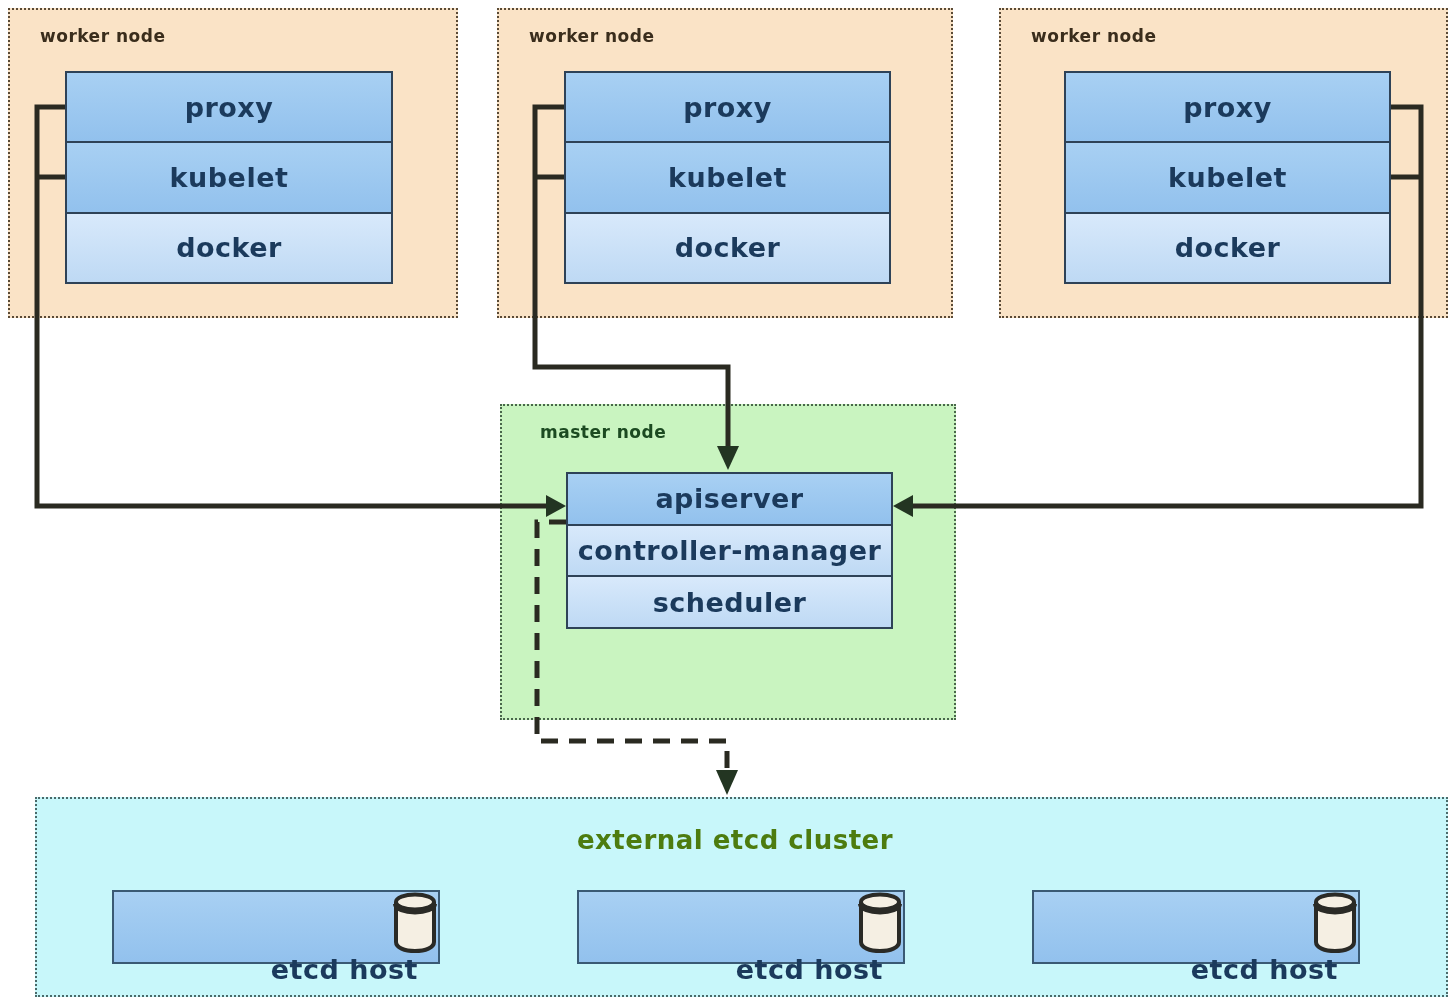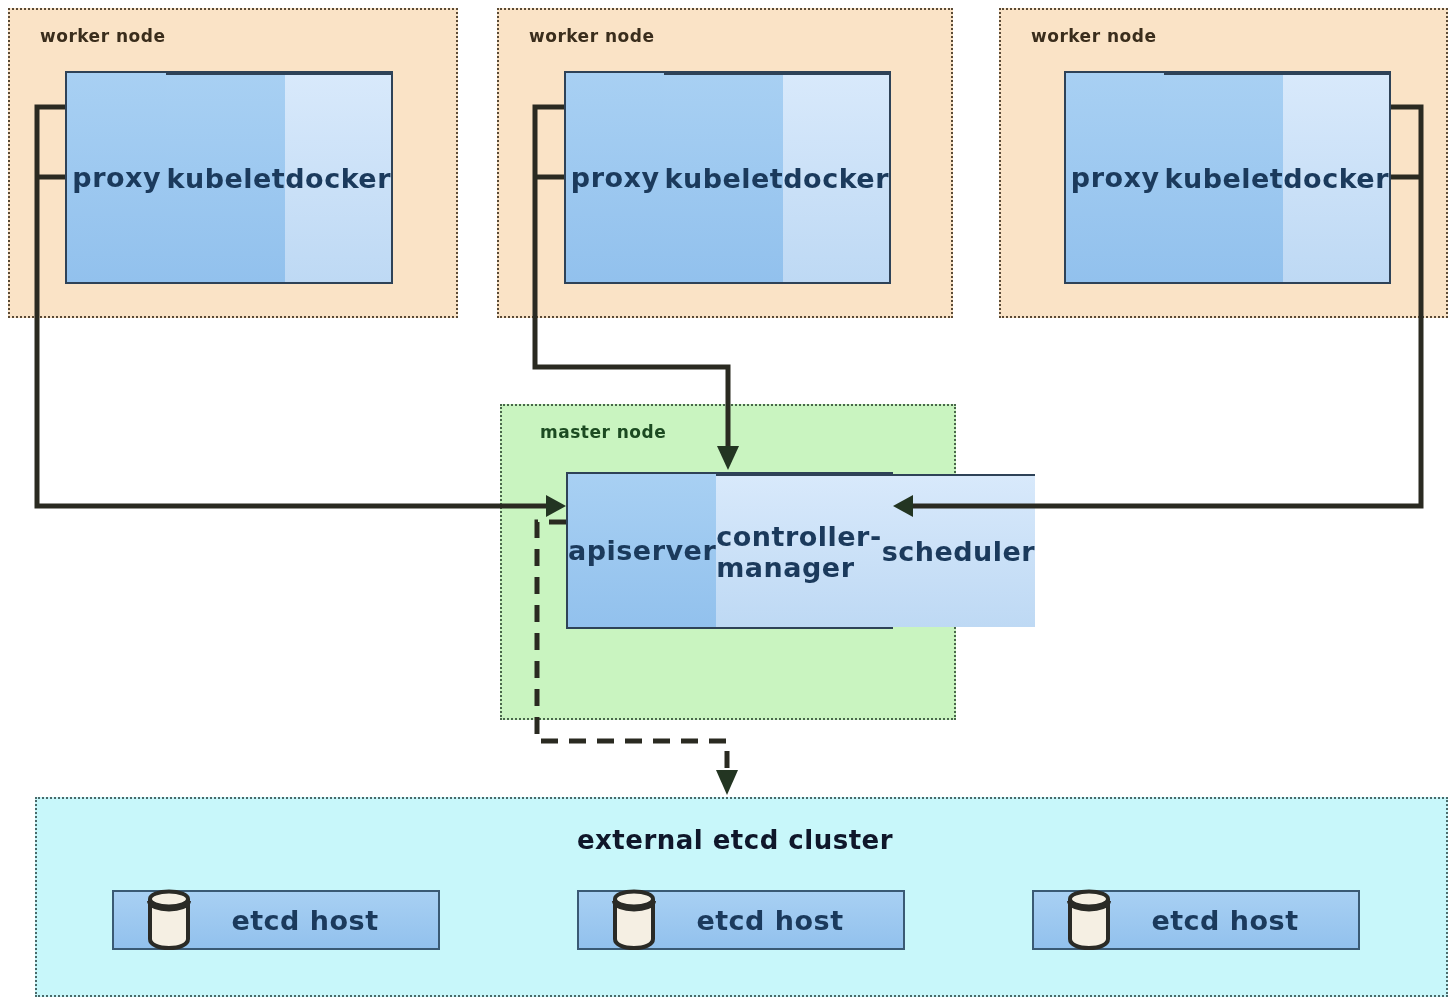--- a/index.html
+++ b/index.html
@@ -14,39 +14,39 @@
   #worker2{left:497px;top:8px;width:456px;height:310px;}
   #worker3{left:999px;top:8px;width:449px;height:310px;}
   #master{left:500px;top:404px;width:456px;height:316px;
           background:#c9f4c0;border:2px dotted #49664b;}
   #etcd{left:35px;top:797px;width:1413px;height:200px;
         background:#c8f7fa;border:2px dotted #4a6a6a;}
 
   .panel-title{position:absolute;font-weight:bold;font-size:17px;letter-spacing:.5px;}
   .worker-title{left:30px;top:16px;color:#3a2d1c;}
   .master-title{left:38px;top:16px;color:#1c4a21;}
-  .etcd-title{left:0;right:13px;top:26px;text-align:center;color:#0f172a;font-size:26px;}
+  .etcd-title{left:0;right:13px;top:26px;text-align:center;color:#4d7c0f;font-size:26px;}
 
   
   .stack{position:absolute;box-sizing:border-box;border:2px solid #2e4257;
-         display:flex;flex-direction:row;}
+         display:flex;flex-direction:column;}
   #worker1 .stack{left:55px;top:61px;width:328px;height:213px;}
   #worker2 .stack{left:65px;top:61px;width:327px;height:213px;}
   #worker3 .stack{left:63px;top:61px;width:327px;height:213px;}
   #master .stack{left:64px;top:66px;width:327px;height:157px;}
   .row{flex:1;display:flex;align-items:center;justify-content:center;
        font-weight:bold;font-size:27px;color:#1b3a5c;letter-spacing:.5px;}
   .row + .row{border-top:2px solid #2e4257;}
   .blue{background:linear-gradient(180deg,#a8d0f3,#92c1ed);}
   .lightblue{background:linear-gradient(180deg,#d8e9fb,#bed9f4);}
 
   
-  .etcd-card{position:absolute;top:91px;width:328px;height:60px;box-sizing:border-box;
+  .etcd-card{position:absolute;top:91px;width:328px;height:74px;box-sizing:border-box;
              background:linear-gradient(180deg,#a8d0f3,#92c1ed);
-             border:2px solid #3a5a74;display:flex;align-items:center;}
+             border:2px solid #3a5a74;display:flex;align-items:flex-end;flex-direction:column;}
   #etcd-card1{left:75px;}
   #etcd-card2{left:540px;}
   #etcd-card3{left:995px;}
   .etcd-card .cyl{margin-left:32px;flex:0 0 auto;}
   .etcd-label{flex:1;text-align:center;font-weight:bold;font-size:27px;
               color:#1b3a5c;letter-spacing:.5px;margin-right:20px;}
 
   
   svg.wires{position:absolute;left:0;top:0;width:1456px;height:1006px;
             pointer-events:none;z-index:5;}

